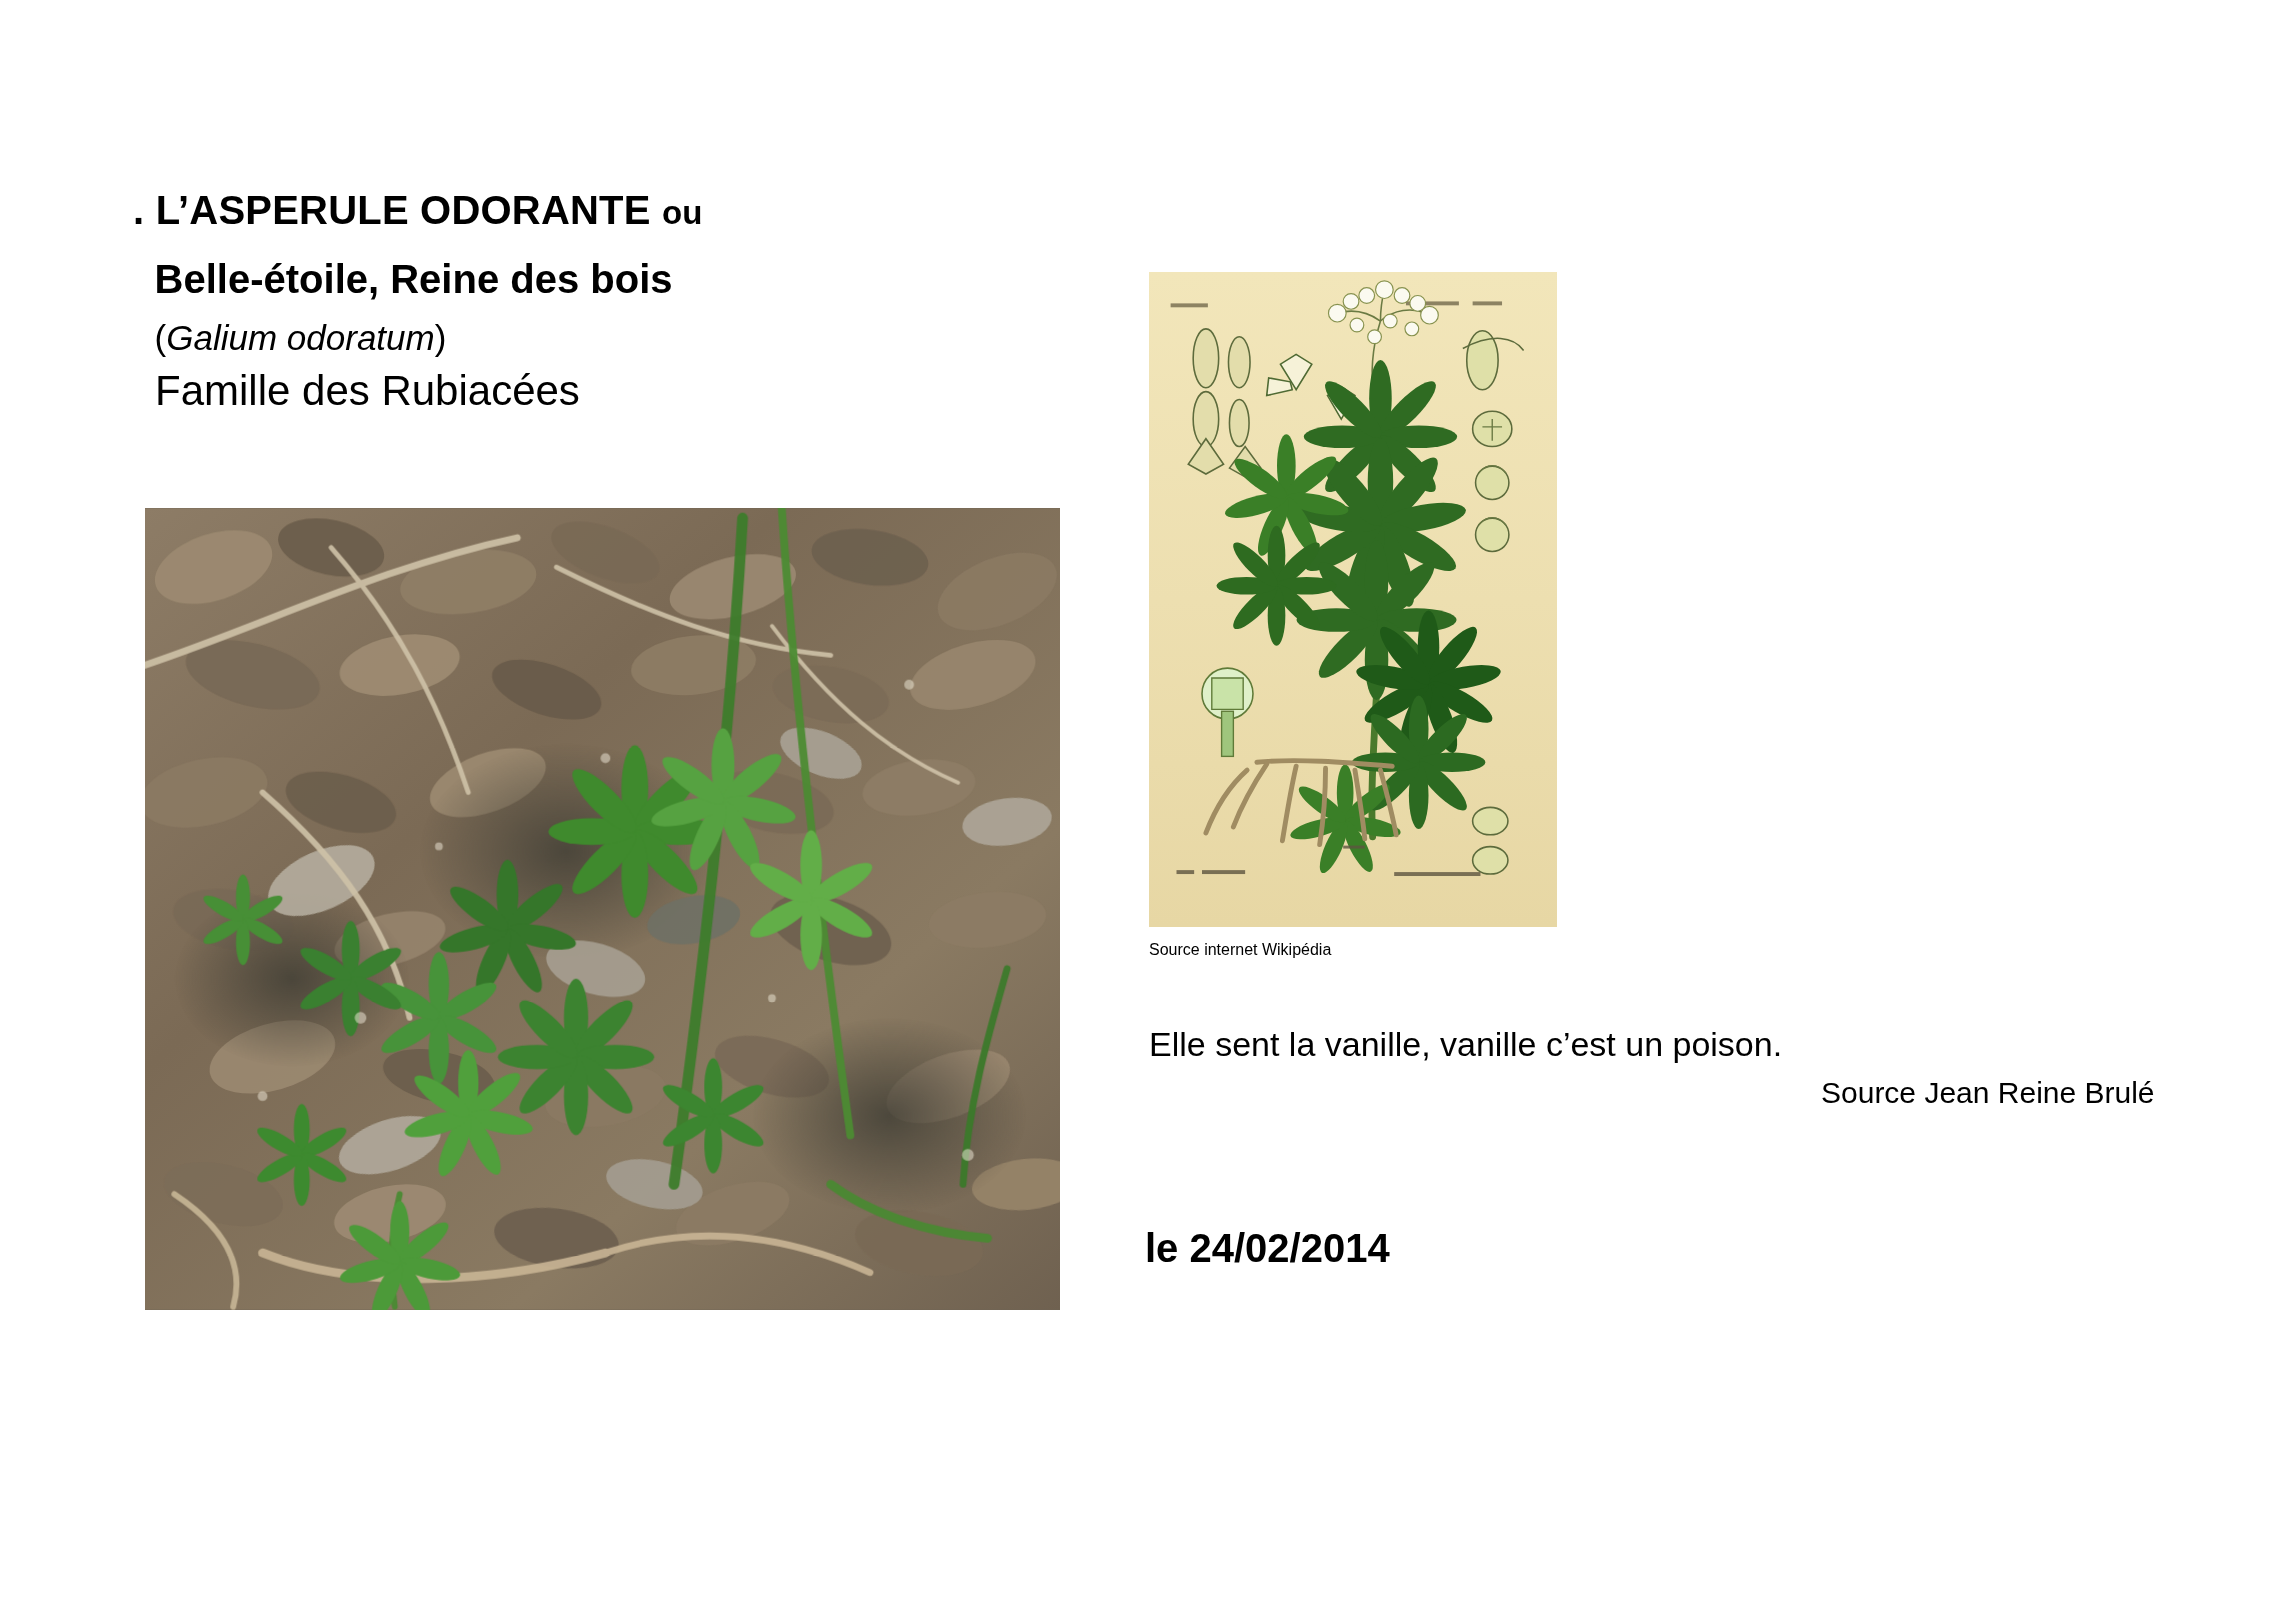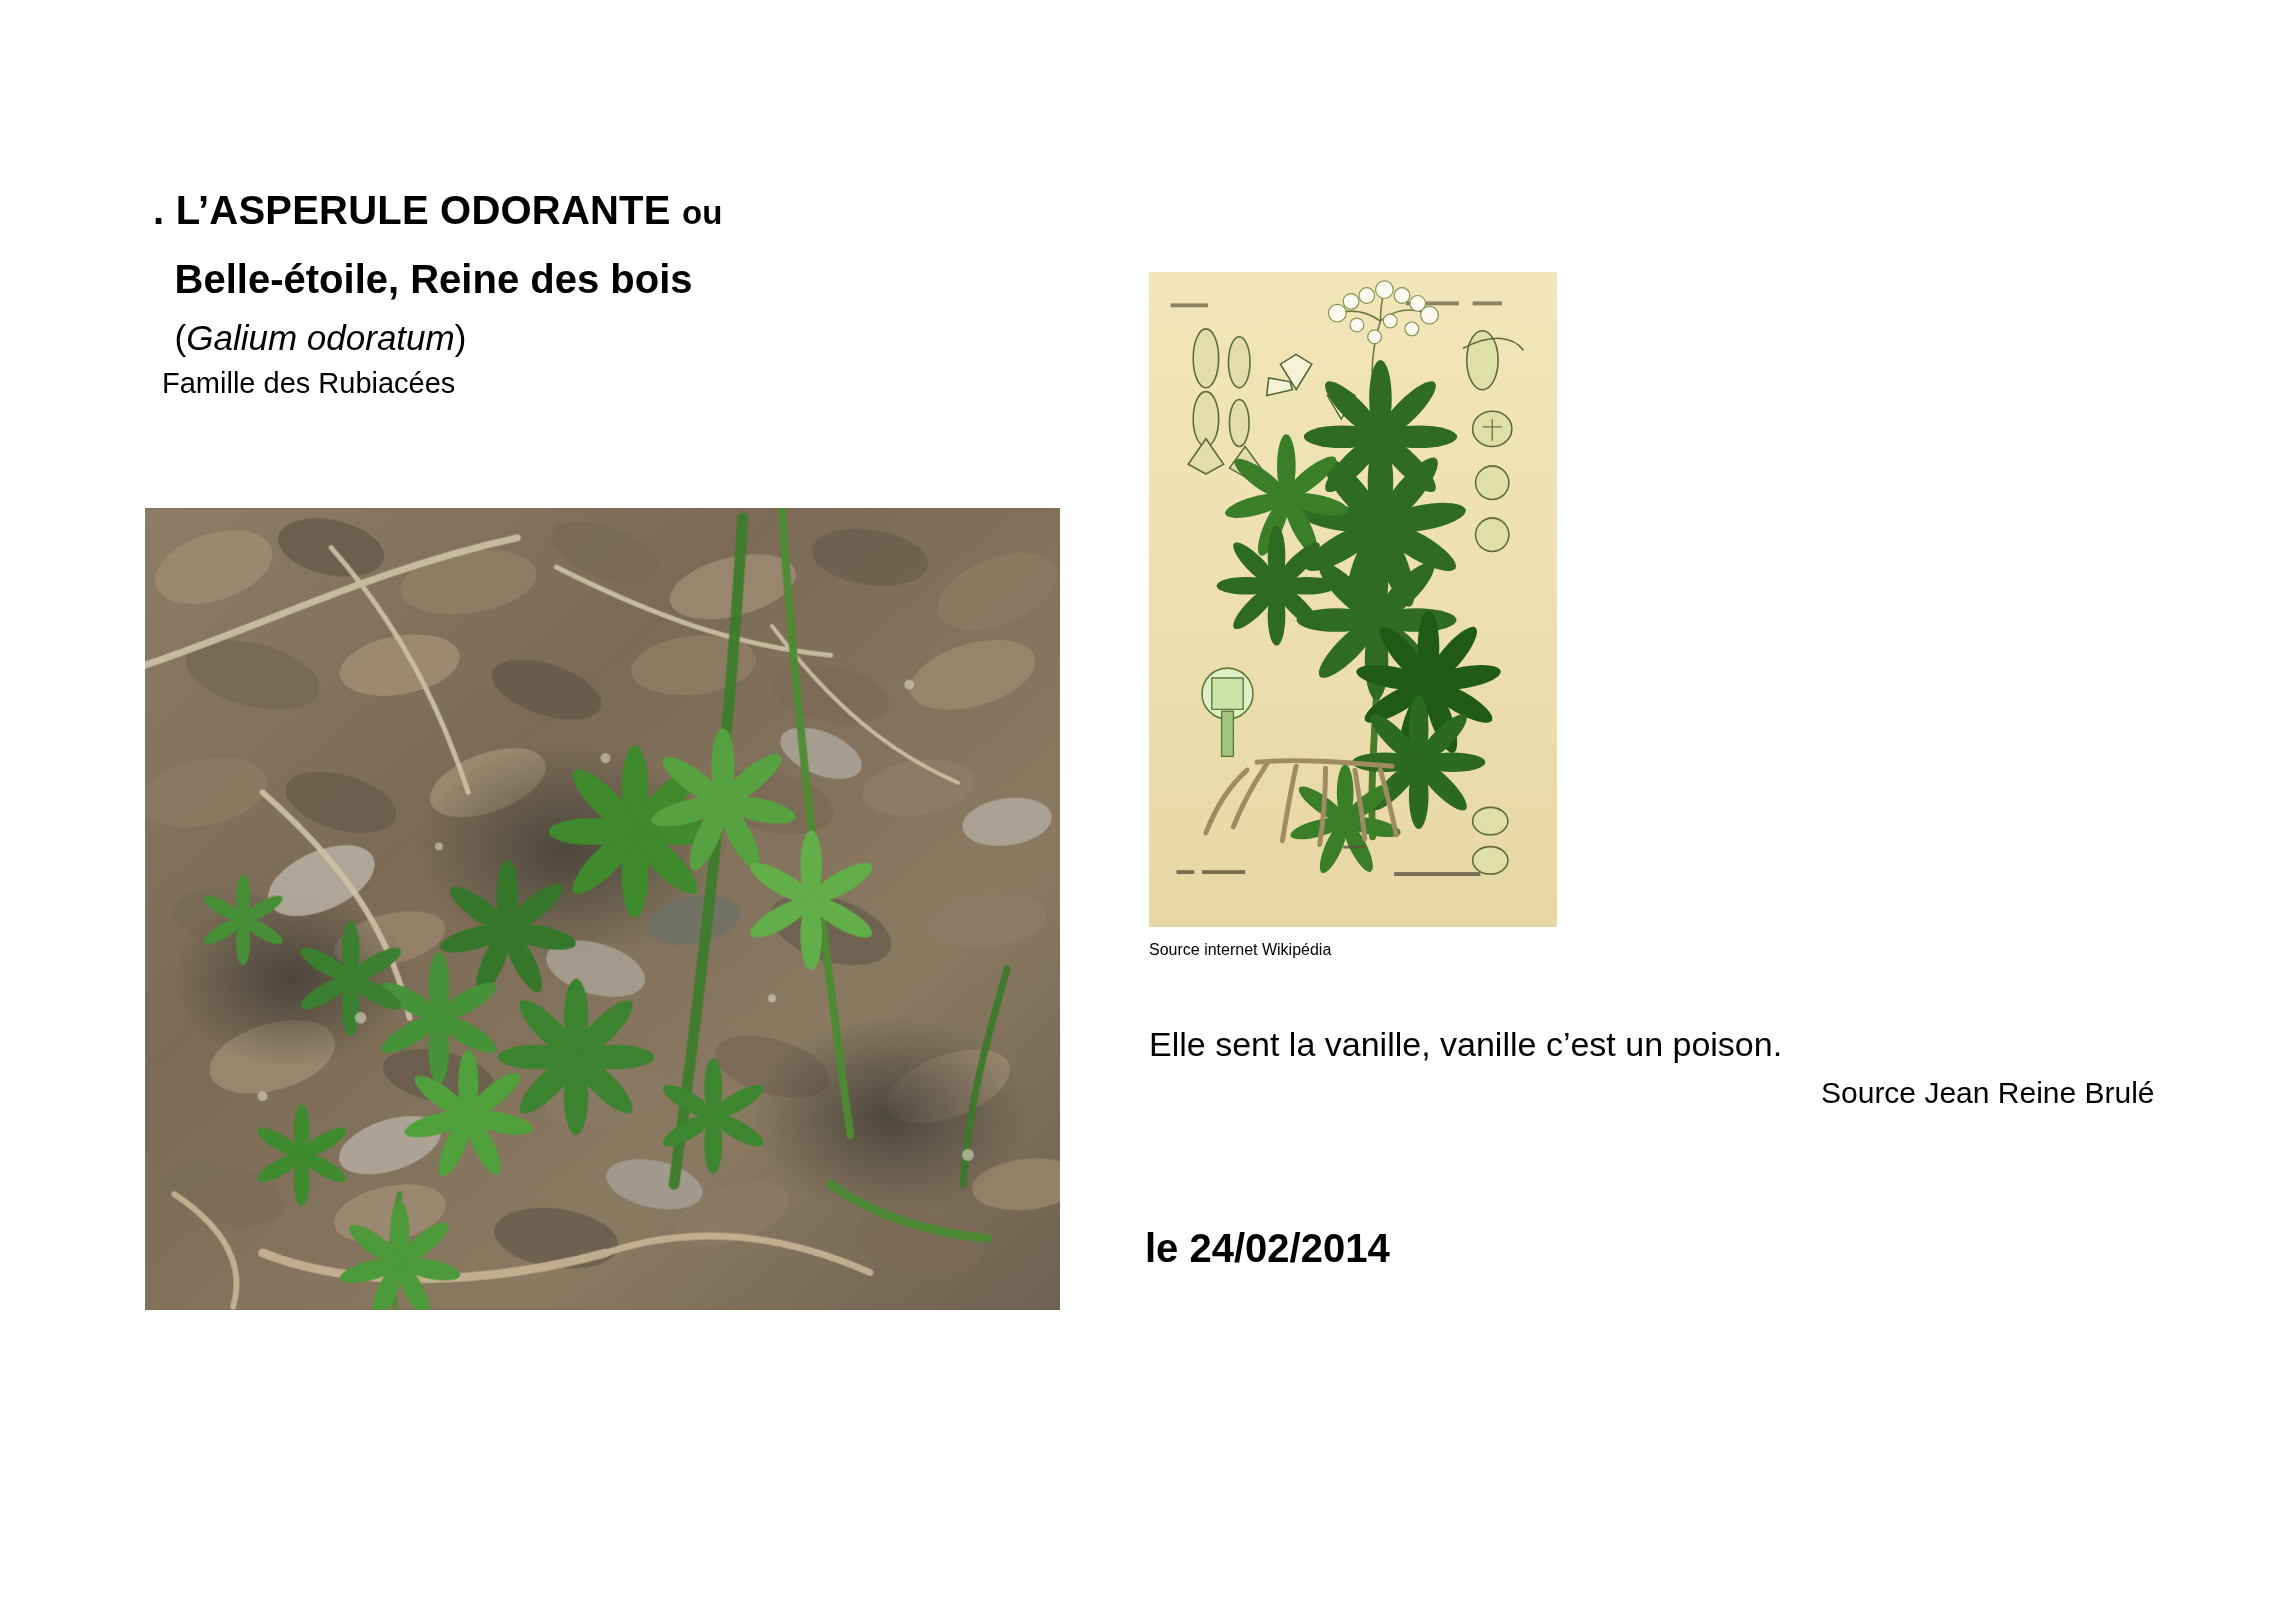--- a/index.html
+++ b/index.html
@@ -12,21 +12,21 @@
     height: 1621px;
     position: relative;
     font-family: "Liberation Sans", sans-serif;
     color: #000000;
     overflow: hidden;
   }
 
   
   .title-block {
     position: absolute;
-    left: 153px;
+    left: 133px;
     top: 188px;
     width: 980px;
   }
   .title-line-1 {
     font-size: 40px;
     font-weight: bold;
     letter-spacing: 0.2px;
     white-space: nowrap;
   }
   .title-line-1 .small-ou {
@@ -41,23 +41,23 @@
   }
   .latin-name {
     font-size: 35px;
     font-style: normal;
     margin-top: 15.7px;
     margin-left: 21.6px;
     white-space: nowrap;
   }
   .latin-name i { font-style: italic; }
   .family-name {
-    font-size: 29px;
+    font-size: 42px;
     margin-top: 9.8px;
-    margin-left: 9px;
+    margin-left: 22px;
     white-space: nowrap;
   }
 
   
   .photo {
     position: absolute;
     left: 145px;
     top: 508px;
     width: 915px;
     height: 802px;

